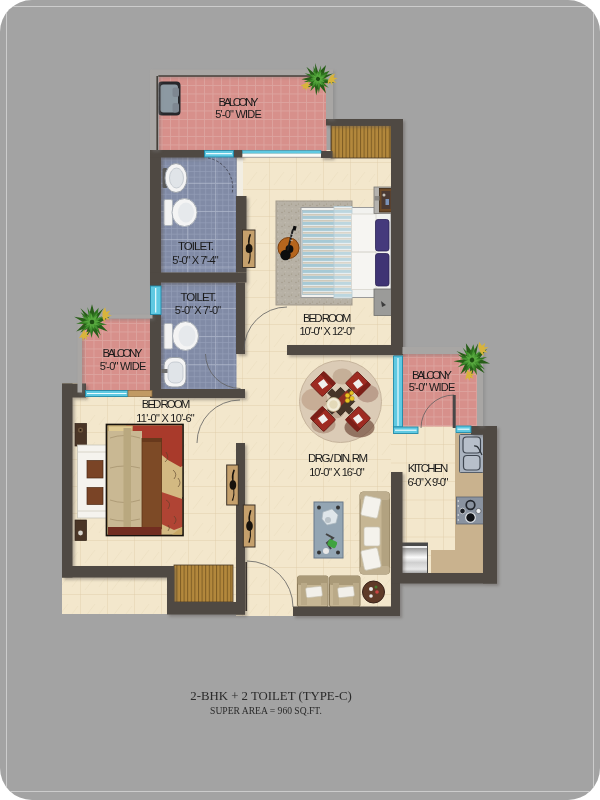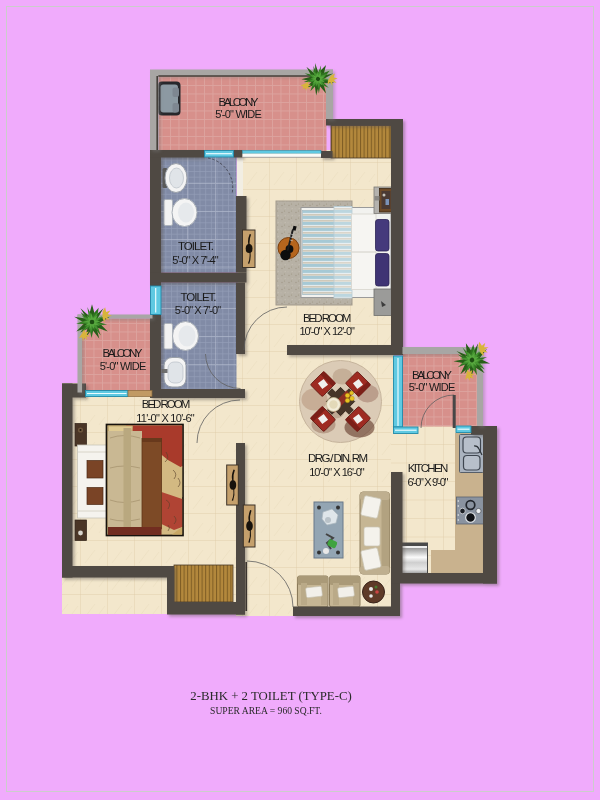--- a/index.html
+++ b/index.html
@@ -1,15 +1,15 @@
 <!DOCTYPE html>
 <html><head><meta charset="utf-8">
 <style>
 html,body{margin:0;padding:0;background:#fff;}
-#page{position:relative;width:600px;height:800px;background:#f0abfc;overflow:hidden;}
+#page{position:relative;width:600px;height:800px;background:#a3a3a3;overflow:hidden;border-radius:32px;}
 svg{position:absolute;left:0;top:0;}
 text{font-family:"Liberation Sans",sans-serif;fill:#1b1b1b;}
 .ser{font-family:"Liberation Serif",serif;fill:#2a2a2a;}
 </style></head>
 <body>
 <div id="page">
 <svg width="600" height="800" viewBox="0 0 600 800">
 <defs>
 <pattern id="pink" width="8.5" height="8.5" patternUnits="userSpaceOnUse">
   <rect width="8.5" height="8.5" fill="#dda49f"></rect>

